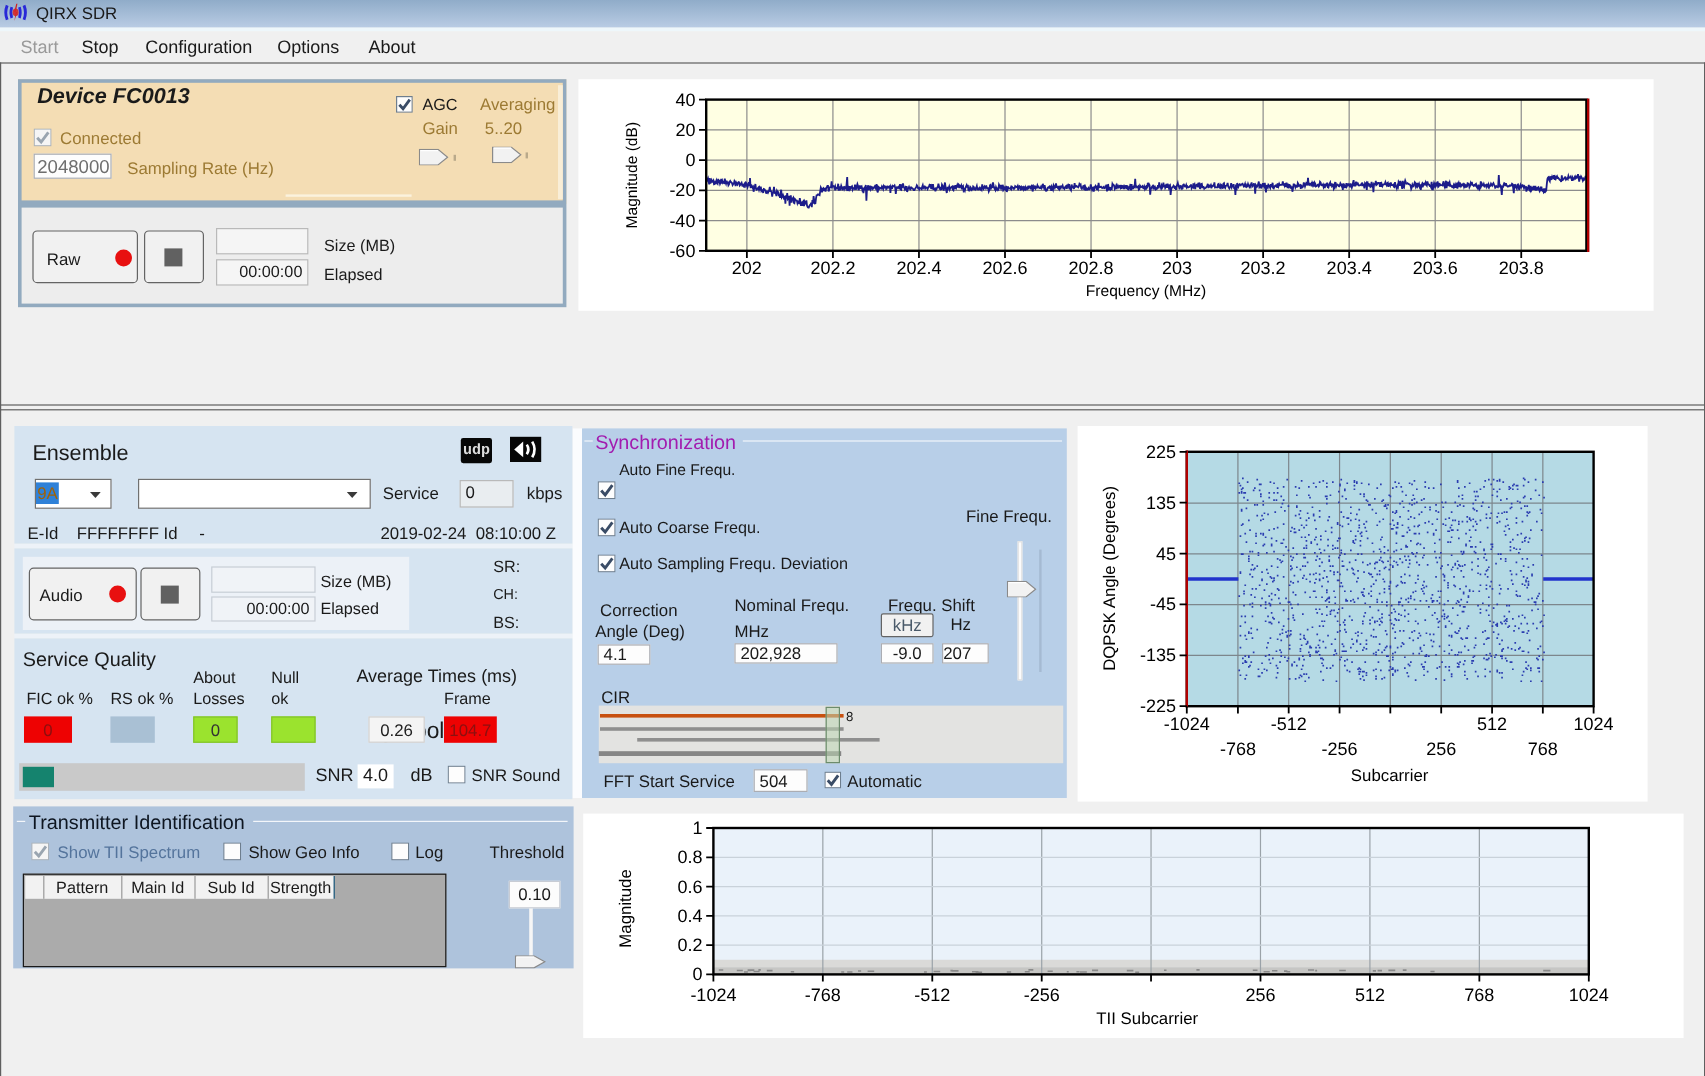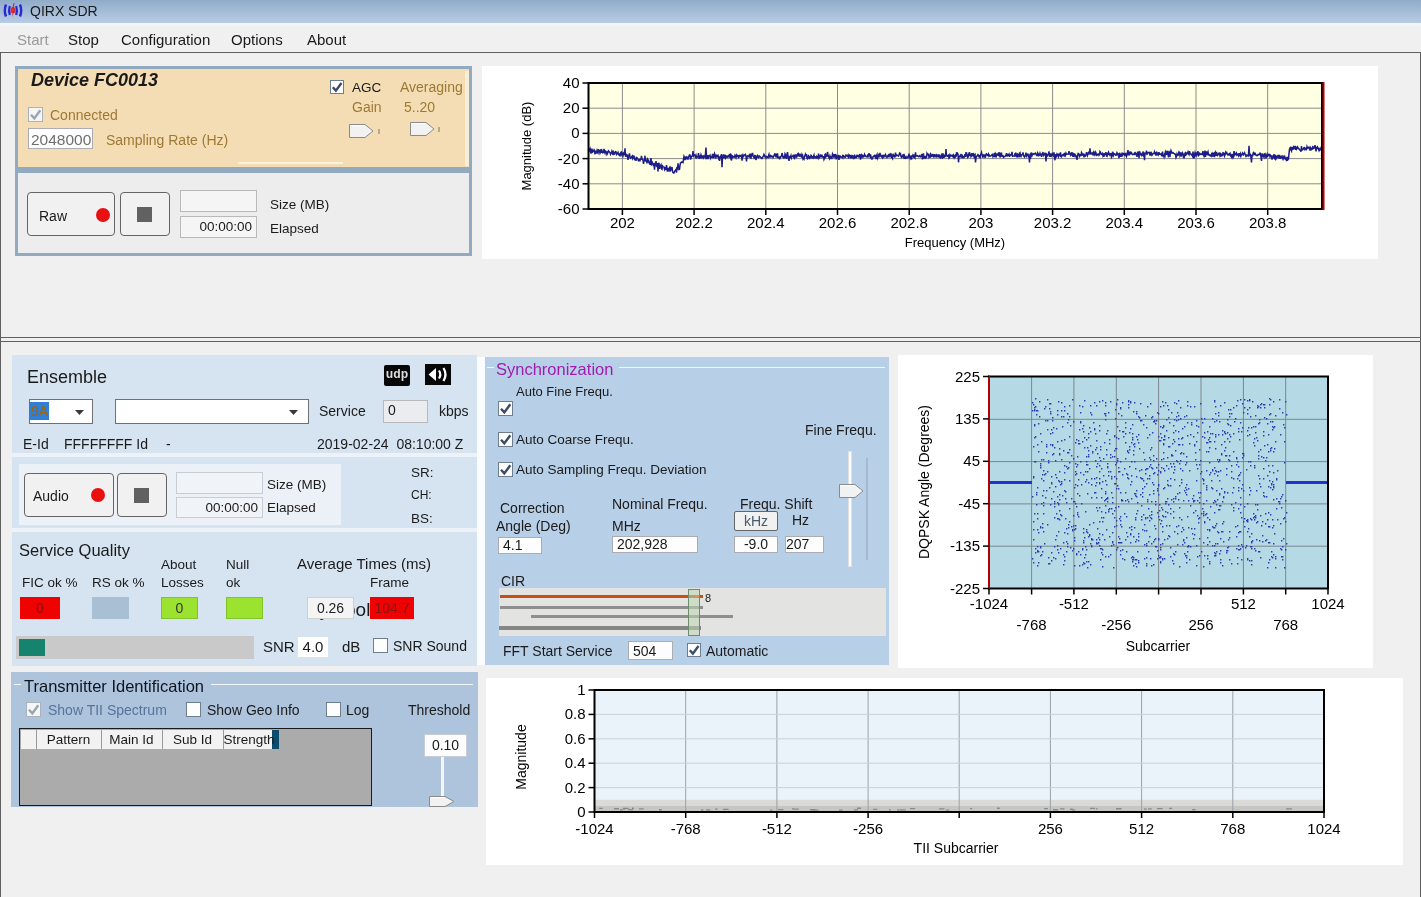--- a/index.html
+++ b/index.html
@@ -201,21 +201,21 @@
       <rect x="0.5" y="0.5" width="14" height="14" fill="#fdfdfd" stroke="#6e7e8e"></rect>
     </svg>
     <div class="lbl" style="left:346px;top:703px">Log</div>
     <div class="lbl" style="left:408px;top:703px">Threshold</div>
     <div class="ab" style="left:19px;top:728px;width:353px;height:78px;border:1.5px solid #1a1a1a;background:#ababab;box-sizing:border-box"></div>
     <div class="ab" style="left:20.5px;top:729.5px;width:258px;height:19px;background:#f2f2f2"></div>
     <div class="ab" style="left:20.5px;top:729.5px;width:16px;height:19px;border-right:1px solid #9a9a9a;box-sizing:border-box;text-align:center;font-size:13.5px;line-height:19px;color:#1a1a1a"></div>
     <div class="ab" style="left:36.5px;top:729.5px;width:65px;height:19px;border-right:1px solid #9a9a9a;box-sizing:border-box;text-align:center;font-size:13.5px;line-height:19px;color:#1a1a1a">Pattern</div>
     <div class="ab" style="left:101.5px;top:729.5px;width:61px;height:19px;border-right:1px solid #9a9a9a;box-sizing:border-box;text-align:center;font-size:13.5px;line-height:19px;color:#1a1a1a">Main Id</div>
     <div class="ab" style="left:162.5px;top:729.5px;width:61px;height:19px;border-right:1px solid #9a9a9a;box-sizing:border-box;text-align:center;font-size:13.5px;line-height:19px;color:#1a1a1a">Sub Id</div>
-    <div class="ab" style="left:223.5px;top:729.5px;width:55px;height:19px;border-right:7px solid #0c4a6e;box-sizing:border-box;text-align:center;font-size:13.5px;line-height:19px;color:#1a1a1a">Strength</div>
+    <div class="ab" style="left:223.5px;top:729.5px;width:55px;height:19px;border-right:1px solid #0c4a6e;box-sizing:border-box;text-align:center;font-size:13.5px;line-height:19px;color:#1a1a1a">Strength</div>
     <div class="ab" style="left:424px;top:734px;width:43px;height:23px;background:#fcfcfc;border:1px solid #c8ccd4;box-sizing:border-box;text-align:center;font-size:14px;line-height:21px">0.10</div>
     <div class="ab" style="left:441px;top:757px;width:3px;height:41px;background:#f6f6f6"></div>
     <svg style="position:absolute;left:429px;top:796px" width="26" height="11">
       <path d="M0.5 0.5 H16 L25 5.5 L16 10.5 H0.5 Z" fill="#f2f2f2" stroke="#8a8a8a"></path>
       <path d="M1.5 1.5 H16" stroke="#ffffff"></path>
     </svg>
     <div class="ab" style="left:485px;top:357px;width:404px;height:308px;background:#b8cfe8"></div>
     <div class="ab" style="left:487px;top:367px;width:7px;height:1px;background:rgba(255,255,255,.8)"></div>
     <div class="ab" style="left:619px;top:367px;width:266px;height:1px;background:rgba(255,255,255,.8)"></div>
     <div class="lbl" style="left:496px;top:360px;font-size:16.5px;color:#a21caf">Synchronization</div>

